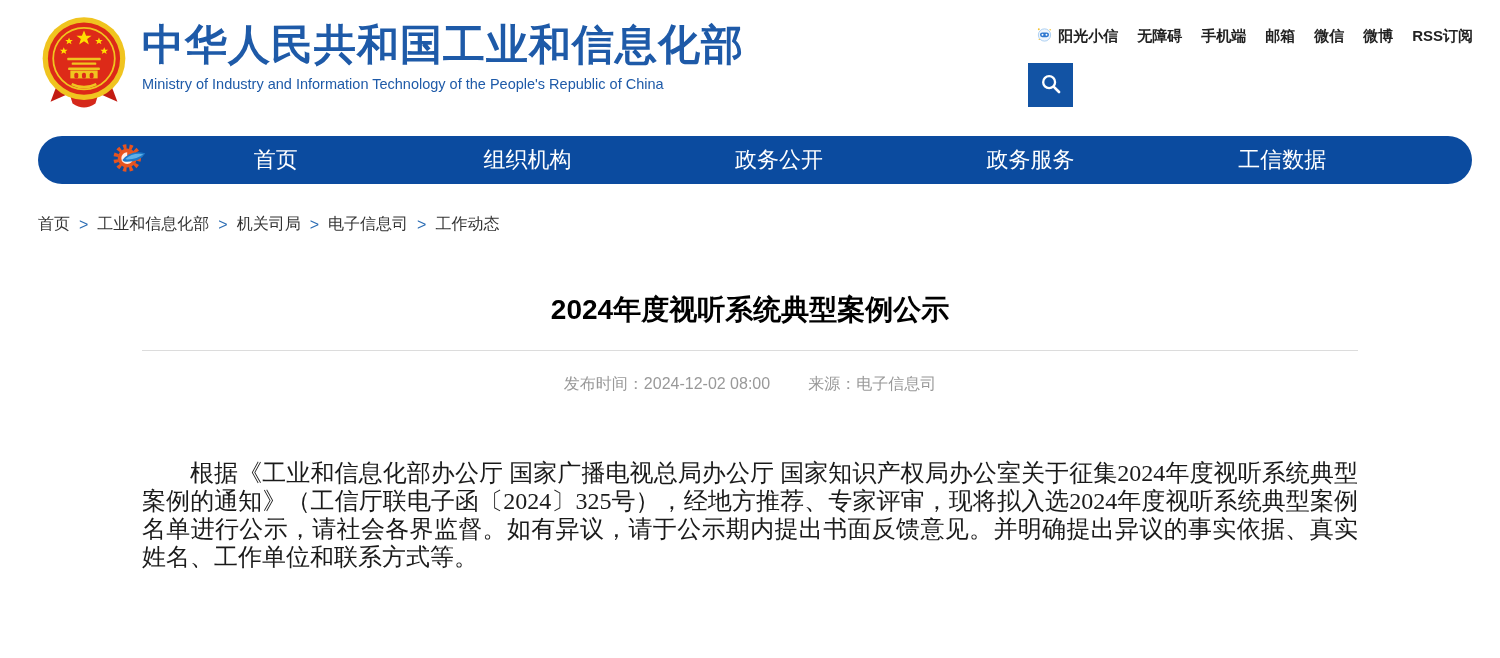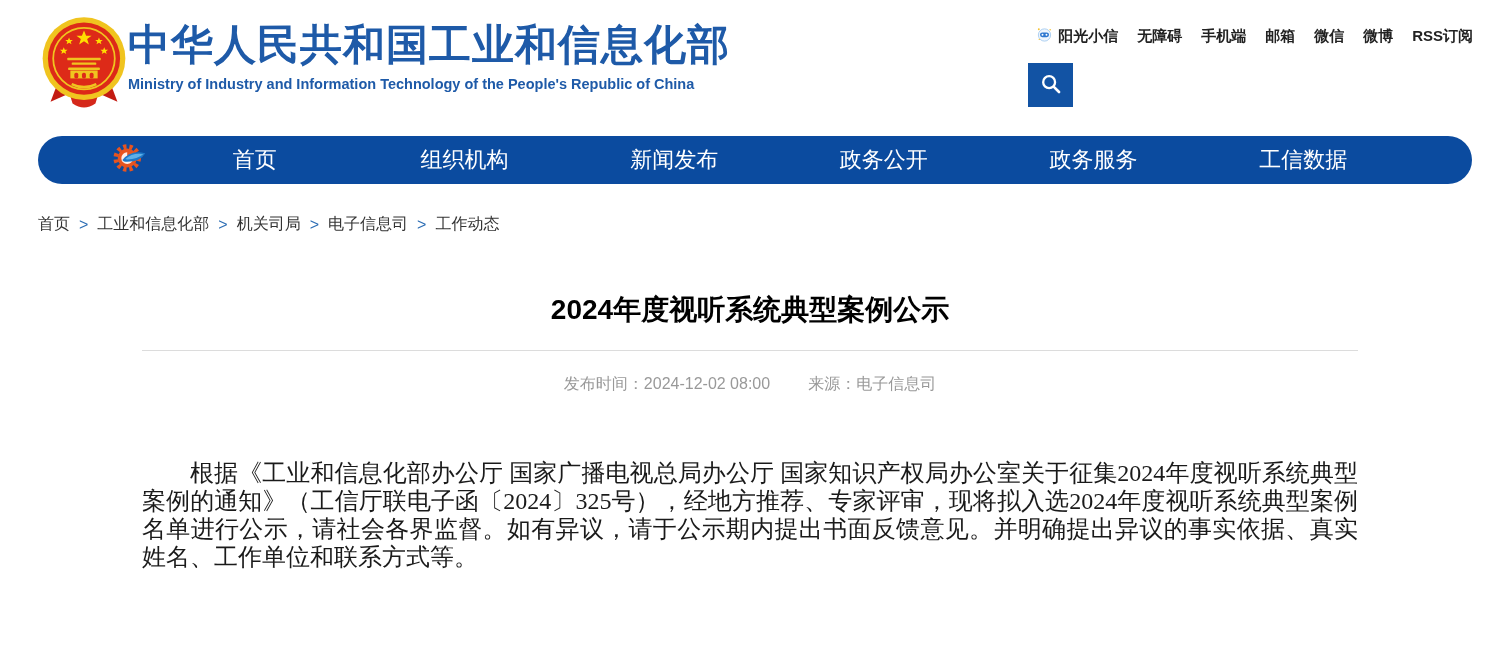--- a/index.html
+++ b/index.html
@@ -6,29 +6,29 @@
   html, body {
     width: 1500px; height: 658px; overflow: hidden;
     background: #ffffff;
     font-family: "Liberation Sans", "DejaVu Sans", sans-serif;
   }
   
   .header {
     display: flex; justify-content: space-between; align-items: flex-start;
     padding: 16px 27px 0 40px;
   }
-  .brand { display: flex; align-items: flex-start; gap: 0; }
+  .brand { display: flex; align-items: flex-start; gap: 14px; }
   .emblem { width: 88px; height: 94px; flex: 0 0 auto; }
   .brand-text { padding-top: 6px; }
   .brand-title {
     font-size: 42px; font-weight: bold; color: #1e5aa8;
     letter-spacing: 1px; line-height: 1.1; white-space: nowrap;
   }
   .brand-subtitle {
-    font-size: 14.5px; font-weight: bold; color: #1e5aa8;
+    font-size: 14.5px; font-weight: normal; color: #1e5aa8;
     margin-top: 8px; white-space: nowrap;
   }
   .header-right { width: 445px; padding-top: 10px; }
   .quick-links {
     display: flex; justify-content: flex-end; align-items: center; gap: 19px;
     font-size: 15px; color: #222; font-weight: bold;
   }
   .quick-link { display: flex; align-items: center; gap: 5px; cursor: pointer; white-space: nowrap; }
   .robot-icon { width: 17px; height: 17px; display: inline-block; }
   .search-row { display: flex; margin-top: 17px; height: 44px; }
@@ -173,21 +173,20 @@
       <circle cx="16" cy="20" r="12" fill="none" stroke="#e8541f" stroke-width="5" stroke-dasharray="3.4 3.1"></circle>
       <circle cx="16" cy="20" r="10" fill="#e8541f"></circle>
       <path d="M16 14 a6.2 6.2 0 1 0 6.2 6.2 l-6.2 0 Z" fill="#ffffff" opacity="0.9"></path>
       <path d="M11 22 Q20 11 35 15 Q30 24 16 24 Q12 24 11 22 Z" fill="#1e78c8"></path>
       <path d="M14 21 Q22 14 33 16 Q27 21 16 21.5 Z" fill="#5fb0e8"></path>
     </svg>
   </span>
   <ul class="nav-items">
     <li class="nav-item">首页</li>
     <li class="nav-item">组织机构</li>
-    <li class="nav-item">新闻发布</li>
     <li class="nav-item">政务公开</li>
     <li class="nav-item">政务服务</li>
     <li class="nav-item">工信数据</li>
   </ul>
 </div>
 
 <div class="breadcrumb">
   <span class="crumb">首页</span>
   <span class="crumb-sep">&gt;</span>
   <span class="crumb">工业和信息化部</span>

